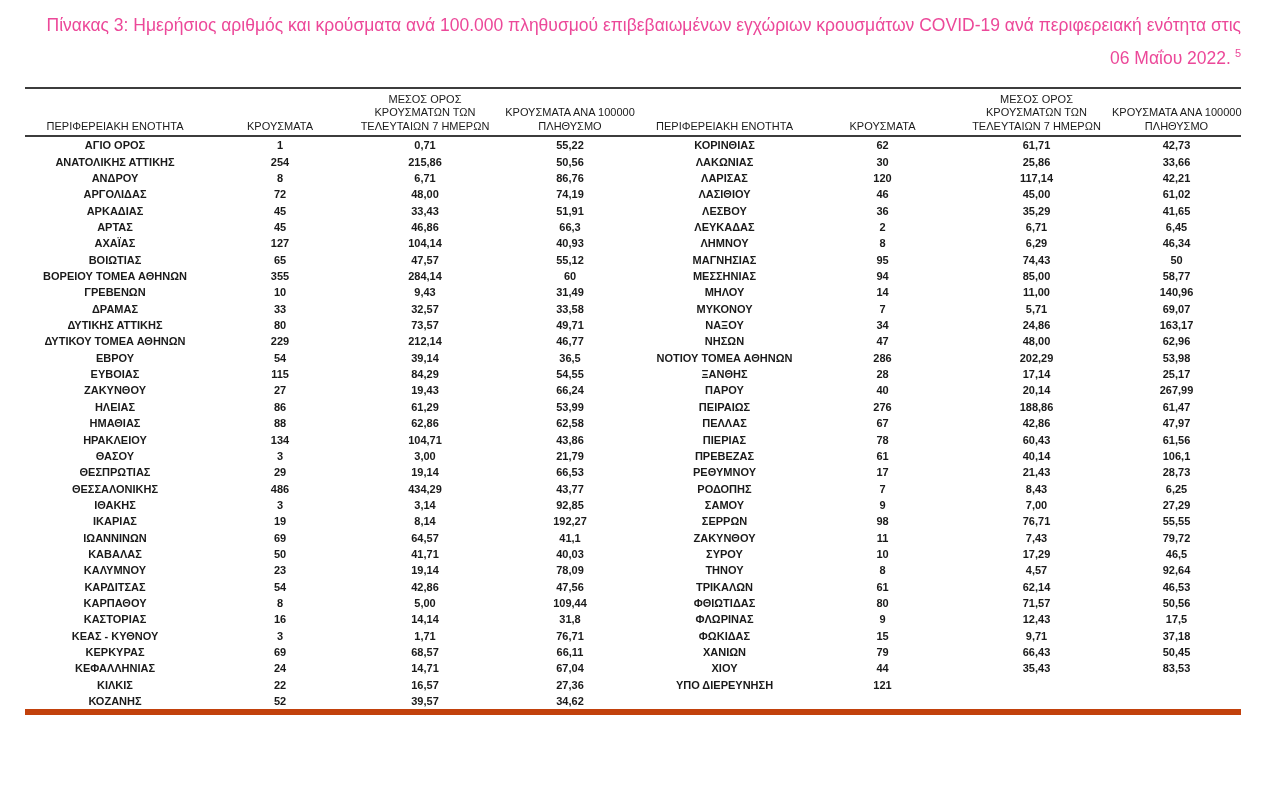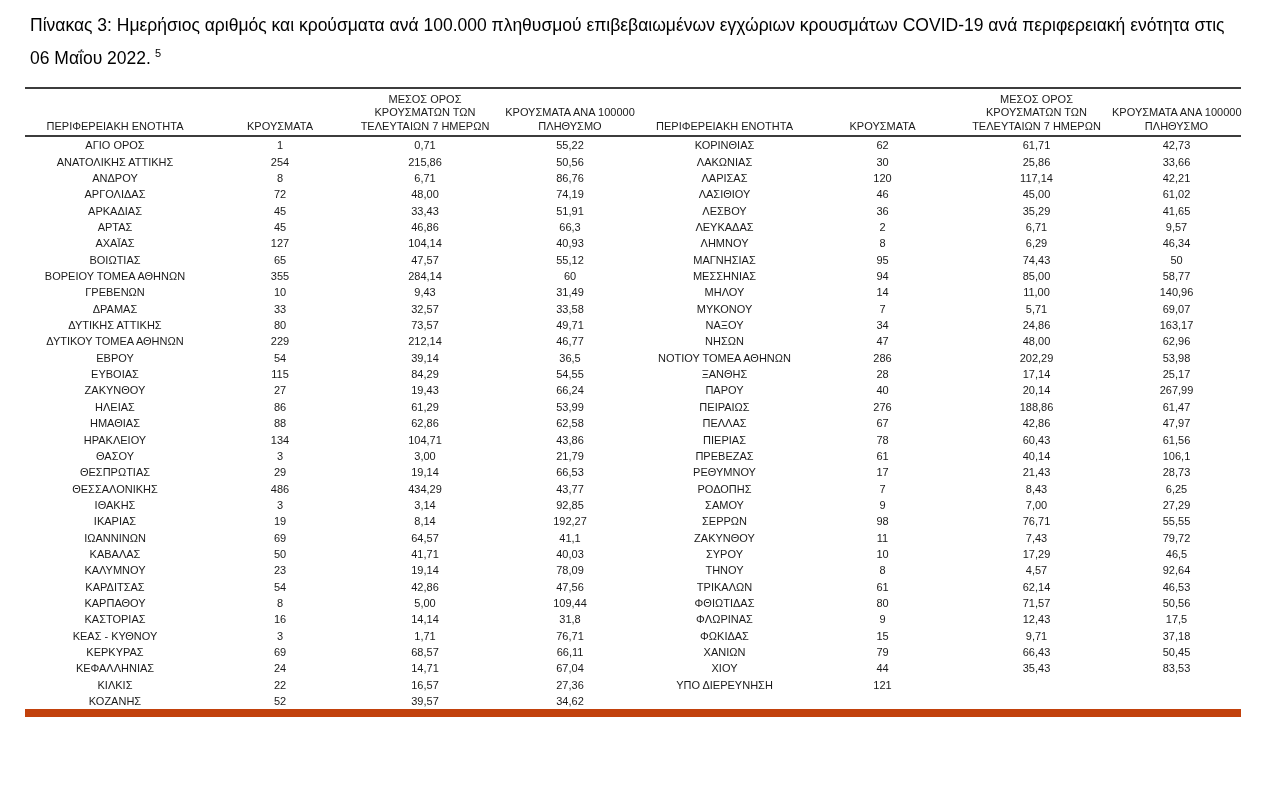--- a/index.html
+++ b/index.html
@@ -13,24 +13,25 @@
     height: 789px;
     box-sizing: border-box;
     padding: 10px 25px 0 25px;
     background: #ffffff;
     font-family: "Liberation Sans", sans-serif;
     overflow: hidden;
   }
   .title {
     margin: 2px 0 0 5px;
     max-width: 1216px;
-    color: #000000;
+    color: #ec4899;
     font-size: 17.5px;
     line-height: 27.5px;
     font-weight: normal;
+    text-align: right;
   }
   .title sup {
     font-size: 11px;
     margin-left: 4px;
   }
   table.covid {
     border-collapse: collapse;
     table-layout: fixed;
     width: 1216px;
     margin-top: 15px;
@@ -52,21 +53,22 @@
     font-size: 11px;
     line-height: 13.5px;
     color: #1a1a1a;
     text-align: center;
     vertical-align: bottom;
     padding: 4px 0 2px 0;
     white-space: pre;
     overflow: visible;
   }
   tbody {
-    border-bottom: 8px solid #c2410c;
+    border-bottom: 6px solid #c2410c;
+    font-weight: bold;
   }
   tbody td {
     font-size: 11px;
     height: 16.35px;
     line-height: 16.35px;
     padding: 0;
     color: #1a1a1a;
     text-align: center;
     white-space: nowrap;
     overflow: visible;
@@ -162,21 +164,21 @@
           <td>41,65</td>
         </tr>
         <tr>
           <td>ΑΡΤΑΣ</td>
           <td>45</td>
           <td>46,86</td>
           <td>66,3</td>
           <td>ΛΕΥΚΑΔΑΣ</td>
           <td>2</td>
           <td>6,71</td>
-          <td>9,57</td>
+          <td>6,45</td>
         </tr>
         <tr>
           <td>ΑΧΑΪΑΣ</td>
           <td>127</td>
           <td>104,14</td>
           <td>40,93</td>
           <td>ΛΗΜΝΟΥ</td>
           <td>8</td>
           <td>6,29</td>
           <td>46,34</td>

